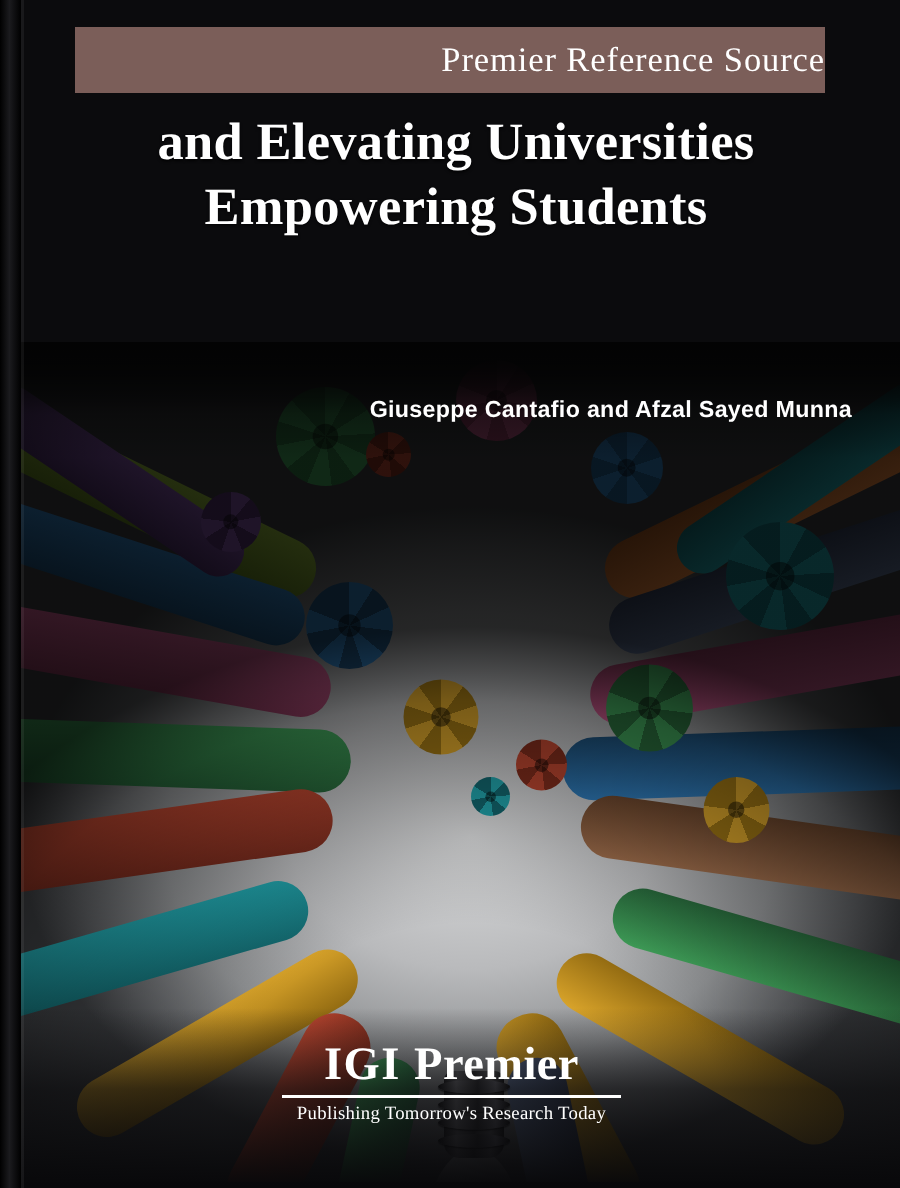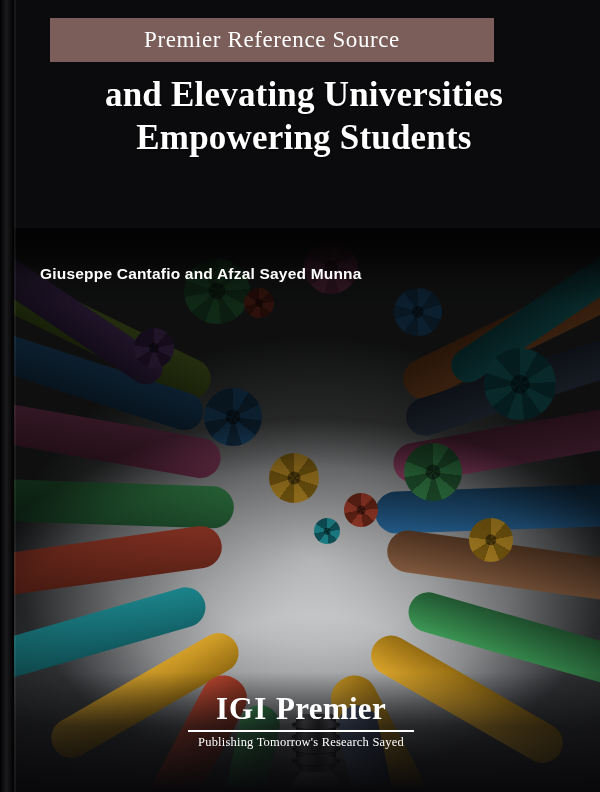--- a/index.html
+++ b/index.html
@@ -33,27 +33,27 @@
     left: 14px; top: 0;
     width: 2px; height: 792px;
     background: rgba(255,255,255,0.06);
     z-index: 30;
   }
   
   .banner {
     position: absolute;
     left: 50px;
     top: 18px;
-    width: 444px;
+    width: 500px;
     height: 44px;
     background: #7b5e59;
     z-index: 20;
     display: flex;
     align-items: center;
-    justify-content: center;
+    justify-content: flex-end;
   }
   .banner-text {
     color: #ffffff;
     font-size: 23px;
     letter-spacing: 0.6px;
     font-family: "Liberation Serif", serif;
   }
   
   .title-block {
     position: absolute;
@@ -70,21 +70,21 @@
     line-height: 1.22;
     letter-spacing: 0.2px;
     text-shadow: 0 1px 2px rgba(0,0,0,0.8);
     font-family: "Liberation Serif", serif;
   }
   .authors {
     position: absolute;
     left: 40px;
     top: 265px;
     width: 528px;
-    text-align: left;
+    text-align: right;
     z-index: 20;
     color: #ffffff;
     font-size: 15.5px;
     font-weight: bold;
     font-family: "Liberation Sans", sans-serif;
     letter-spacing: 0.2px;
   }
   
   .photo {
     position: absolute;
@@ -317,18 +317,18 @@
   </div>
 
   <div class="authors">Giuseppe Cantafio and Afzal Sayed Munna</div>
 
   <div class="logo">
     <div class="logo-main">
       <span class="igi">IGI </span>
       <span>Premier</span>
     </div>
     <div class="logo-rule"></div>
-    <div class="logo-sub">Publishing Tomorrow's Research Sayed</div>
+    <div class="logo-sub">Publishing Tomorrow's Research Today</div>
   </div>
 
   <div class="spine"></div>
   <div class="spine-line"></div>
 </div>
 
 </body></html>

